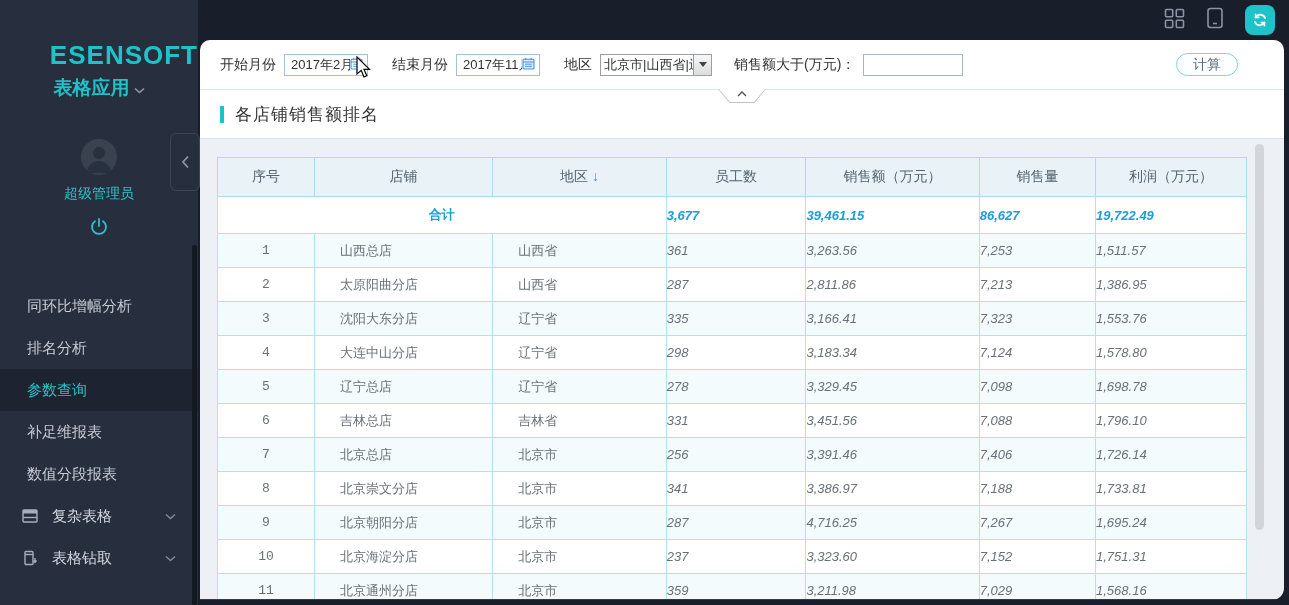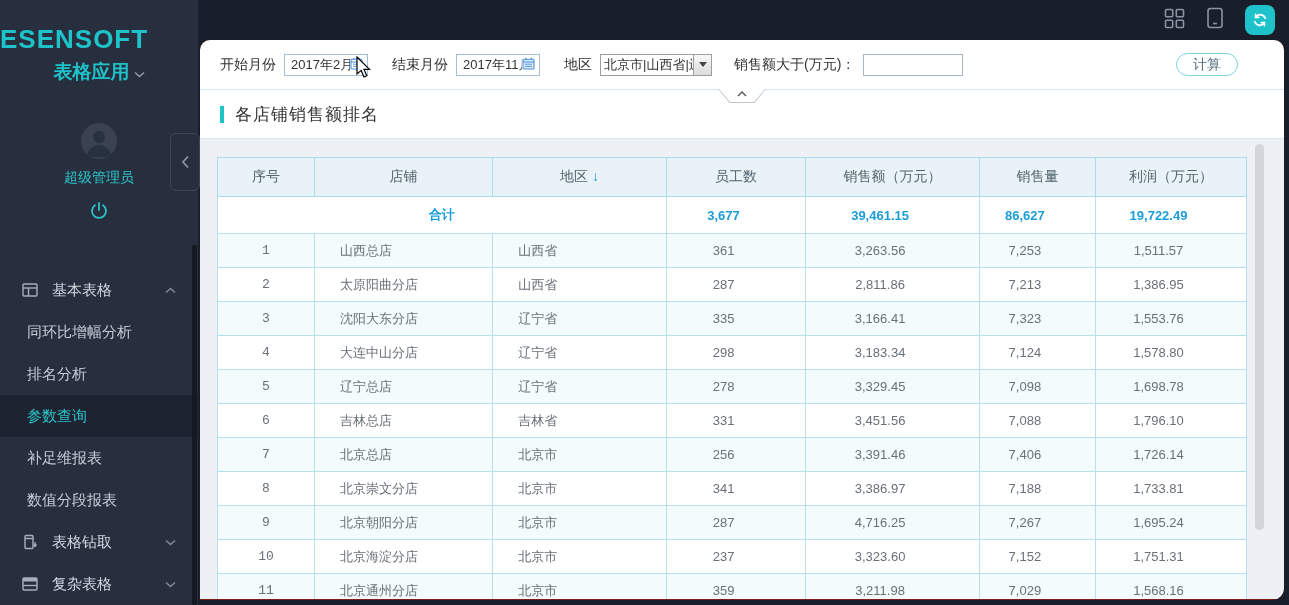--- a/index.html
+++ b/index.html
@@ -2,21 +2,21 @@
 <html><head>
 <meta charset="utf-8">
 <style>
   * { margin:0; padding:0; box-sizing:border-box; }
   html,body { width:1289px; height:605px; overflow:hidden; }
   body { position:relative; background:#191e2b; font-family:"Liberation Sans", sans-serif; }
 
   
   .sidebar { position:absolute; left:0; top:0; bottom:0; width:198px; background:#272e3e; z-index:3; }
   .sidebar-scroll-thumb { position:absolute; right:1px; top:245px; bottom:0; width:5px; background:#14181f; border-radius:3px; }
-  .logo-block { text-align:left; padding-top:24px; }
+  .logo-block { text-align:right; padding-top:40px; }
   .logo-line1 { color:#1ec3c9; font-size:26px; font-weight:bold; letter-spacing:1px; }
   .logo-line2 { color:#1ec3c9; font-size:19px; font-weight:bold; margin-top:4px; display:flex; justify-content:center; align-items:center; gap:4px; }
   .user-block { text-align:center; margin-top:38px; }
   .avatar { width:36px; height:36px; border-radius:50%; background:#3a4250; margin:0 auto; display:flex; align-items:center; justify-content:center; overflow:hidden; }
   .user-name { color:#2bc4c9; font-size:14px; margin-top:10px; }
   .power-btn { margin-top:14px; display:inline-block; cursor:pointer; }
   .menu { margin-top:44px; }
   .menu-section { height:42px; display:flex; align-items:center; padding:0 22px; color:#d3d8e0; font-size:15px; cursor:pointer; }
   .menu-section .mi { margin-right:14px; display:flex; }
   .menu-section .chev { margin-left:auto; display:flex; }
@@ -54,21 +54,21 @@
   .grey-region { height:460px; background:#edf1f5; padding:18px 0 0 17px; position:relative; overflow:hidden; }
 
   table.report { border-collapse:collapse; width:1030px; table-layout:fixed; background:#fff; }
   table.report th { height:39px; background:#e9f2f7; color:#54646f; font-weight:normal; font-size:14px; border:1px solid #abdcec; }
   table.report td { height:34px; border:1px solid #b5e0ee; color:#697077; font-size:13px; }
   tr.total-row td { height:37px; font-weight:bold; color:#1b9dd9; background:#fff; font-size:13px; }
   tbody.data tr:nth-child(odd) td { background:#f4fbfd; }
   tbody.data tr:nth-child(even) td { background:#fff; }
   .col-no { text-align:center;font-family:Liberation Mono, monospace; }
   .col-store, .col-region { text-align:left; padding-left:25px; }
-  .col-employees, .col-sales, .col-quantity, .col-profit { text-align:center; padding-right:25px; }
+  .col-employees, .col-sales, .col-quantity, .col-profit { text-align:left; padding-right:25px;font-style:italic; }
   .total-label { text-align:center; }
   .sort-arrow { color:#2e9fd0; margin-left:4px; }
 
   .v-scrollbar { position:absolute; right:20px; top:5px; width:9px; height:386px; background:#d2d5d9; border-radius:5px; cursor:pointer; }
 
   .mouse-cursor { position:absolute; left:355px; top:56px; z-index:20; pointer-events:none; }
 </style>
 </head>
 <body>
 
@@ -94,66 +94,51 @@
     <div class="user-name">超级管理员</div>
     <div class="power-btn">
       <svg width="20" height="20" viewBox="0 0 20 20" fill="none" stroke="#2bc4c9" stroke-width="1.8" stroke-linecap="round">
         <path d="M6 4.2 a7 7 0 1 0 8 0"></path>
         <line x1="10" y1="2" x2="10" y2="9"></line>
       </svg>
     </div>
   </div>
 
   <div class="menu">
-    <div class="menu-section">
-      <span class="mi">
-        <svg width="16" height="16" viewBox="0 0 16 16" fill="none" stroke="#a7aebb" stroke-width="1.4">
-          <rect x="1" y="2" width="14" height="12" rx="1"></rect>
-            <line x1="1" y1="6" x2="15" y2="6"></line>
-            <line x1="6.5" y1="6" x2="6.5" y2="14"></line>
-        </svg>
-      </span>
-      <span>基本表格</span>
-      <span class="chev">
-        <svg width="11" height="7" viewBox="0 0 11 7">
-            <polyline points="1,5.5 5.5,1.5 10,5.5" fill="none" stroke="#7e8796" stroke-width="1.6"></polyline>
-          </svg>
-      </span>
-    </div>
     <div class="menu-sub">同环比增幅分析</div>
     <div class="menu-sub">排名分析</div>
     <div class="menu-sub active">参数查询</div>
     <div class="menu-sub">补足维报表</div>
     <div class="menu-sub">数值分段报表</div>
+
+    <div class="menu-section">
+      <span class="mi">
+        <svg width="16" height="16" viewBox="0 0 16 16" fill="none" stroke="#a7aebb" stroke-width="1.4">
+          <rect x="1" y="2" width="14" height="12" rx="1"></rect>
+            <rect x="1" y="2" width="14" height="3.5" fill="#a7aebb" stroke="none"></rect>
+            <line x1="1" y1="9.5" x2="15" y2="9.5"></line>
+        </svg>
+      </span>
+      <span>复杂表格</span>
+      <span class="chev">
+        <svg width="11" height="7" viewBox="0 0 11 7">
+            <polyline points="1,1.5 5.5,5.5 10,1.5" fill="none" stroke="#7e8796" stroke-width="1.6"></polyline>
+          </svg>
+      </span>
+    </div>
 
     <div class="menu-section">
       <span class="mi">
         <svg width="16" height="16" viewBox="0 0 16 16" fill="none" stroke="#a7aebb" stroke-width="1.4">
           <rect x="3" y="1.5" width="8" height="13" rx="1"></rect>
             <line x1="3" y1="4.5" x2="11" y2="4.5"></line>
           <path d="M13 8 v4 M11.5 10.5 L13 12.5 L14.5 10.5" stroke-width="1.3"></path>
         </svg>
       </span>
       <span>表格钻取</span>
-      <span class="chev">
-        <svg width="11" height="7" viewBox="0 0 11 7">
-            <polyline points="1,1.5 5.5,5.5 10,1.5" fill="none" stroke="#7e8796" stroke-width="1.6"></polyline>
-          </svg>
-      </span>
-    </div>
-
-    <div class="menu-section">
-      <span class="mi">
-        <svg width="16" height="16" viewBox="0 0 16 16" fill="none" stroke="#a7aebb" stroke-width="1.4">
-          <rect x="1" y="2" width="14" height="12" rx="1"></rect>
-            <rect x="1" y="2" width="14" height="3.5" fill="#a7aebb" stroke="none"></rect>
-            <line x1="1" y1="9.5" x2="15" y2="9.5"></line>
-        </svg>
-      </span>
-      <span>复杂表格</span>
       <span class="chev">
         <svg width="11" height="7" viewBox="0 0 11 7">
             <polyline points="1,1.5 5.5,5.5 10,1.5" fill="none" stroke="#7e8796" stroke-width="1.6"></polyline>
           </svg>
       </span>
     </div>
   </div>
   <div class="sidebar-scroll-thumb"></div>
 </div>
 

